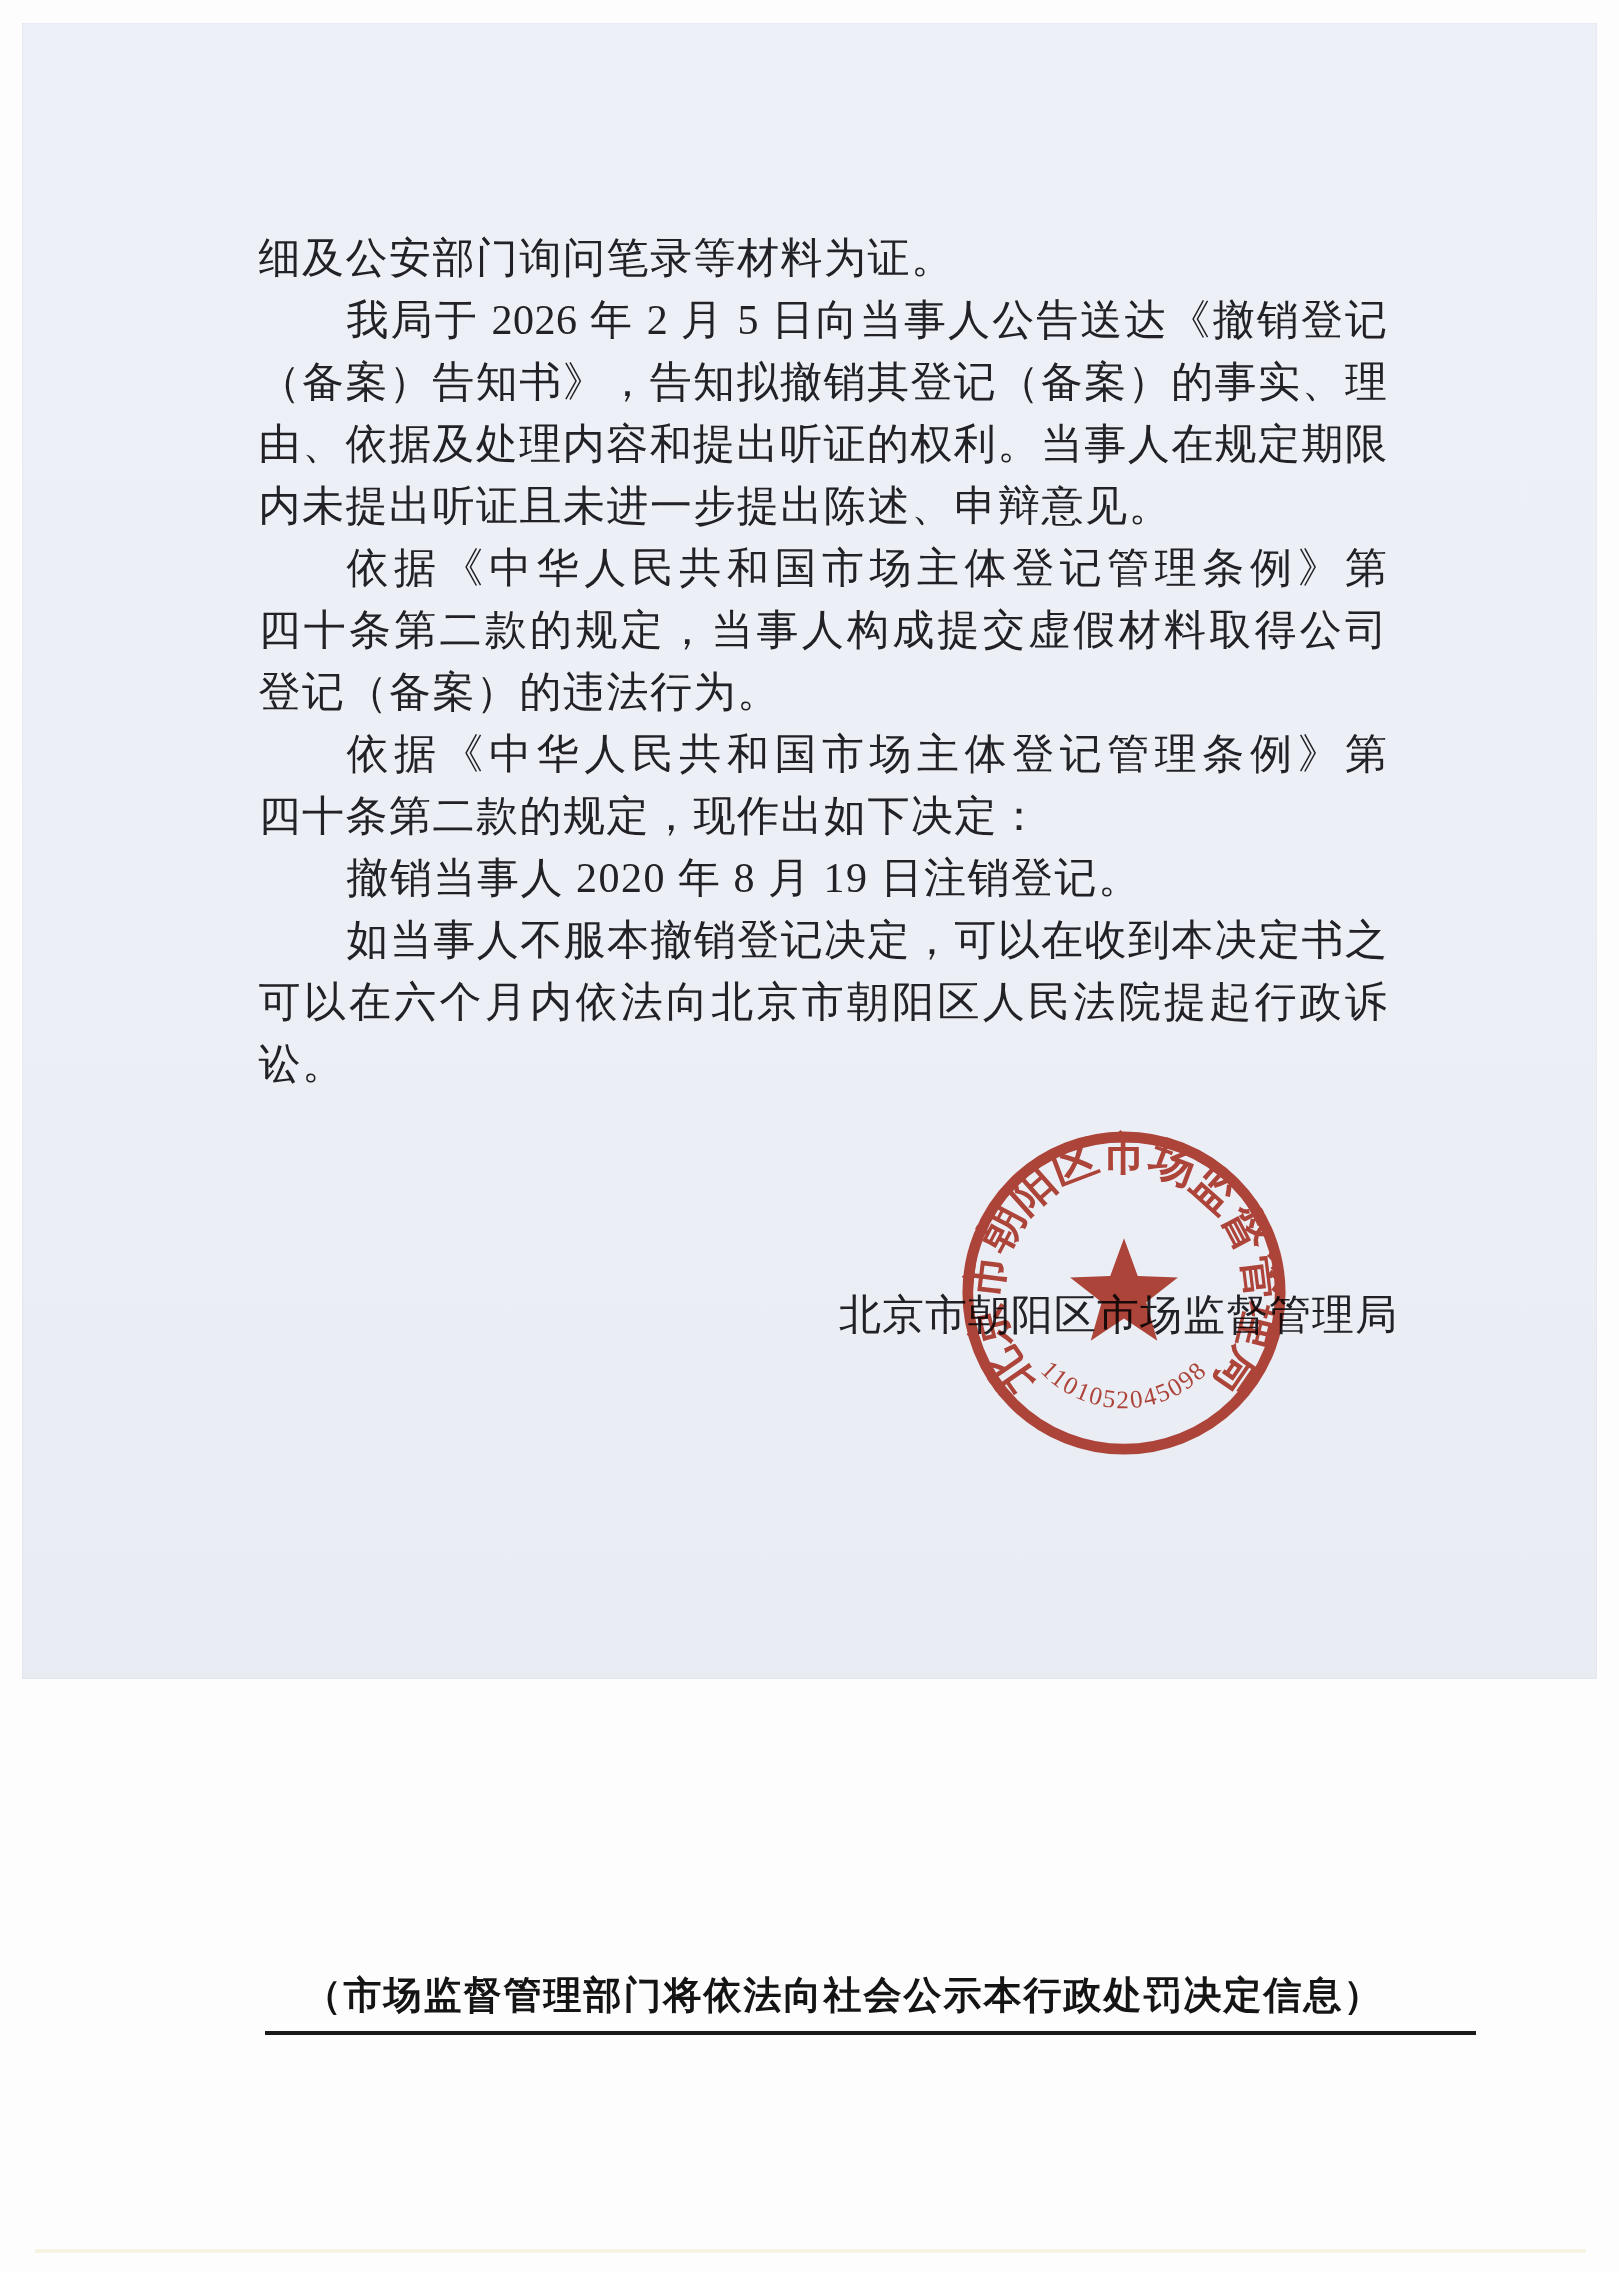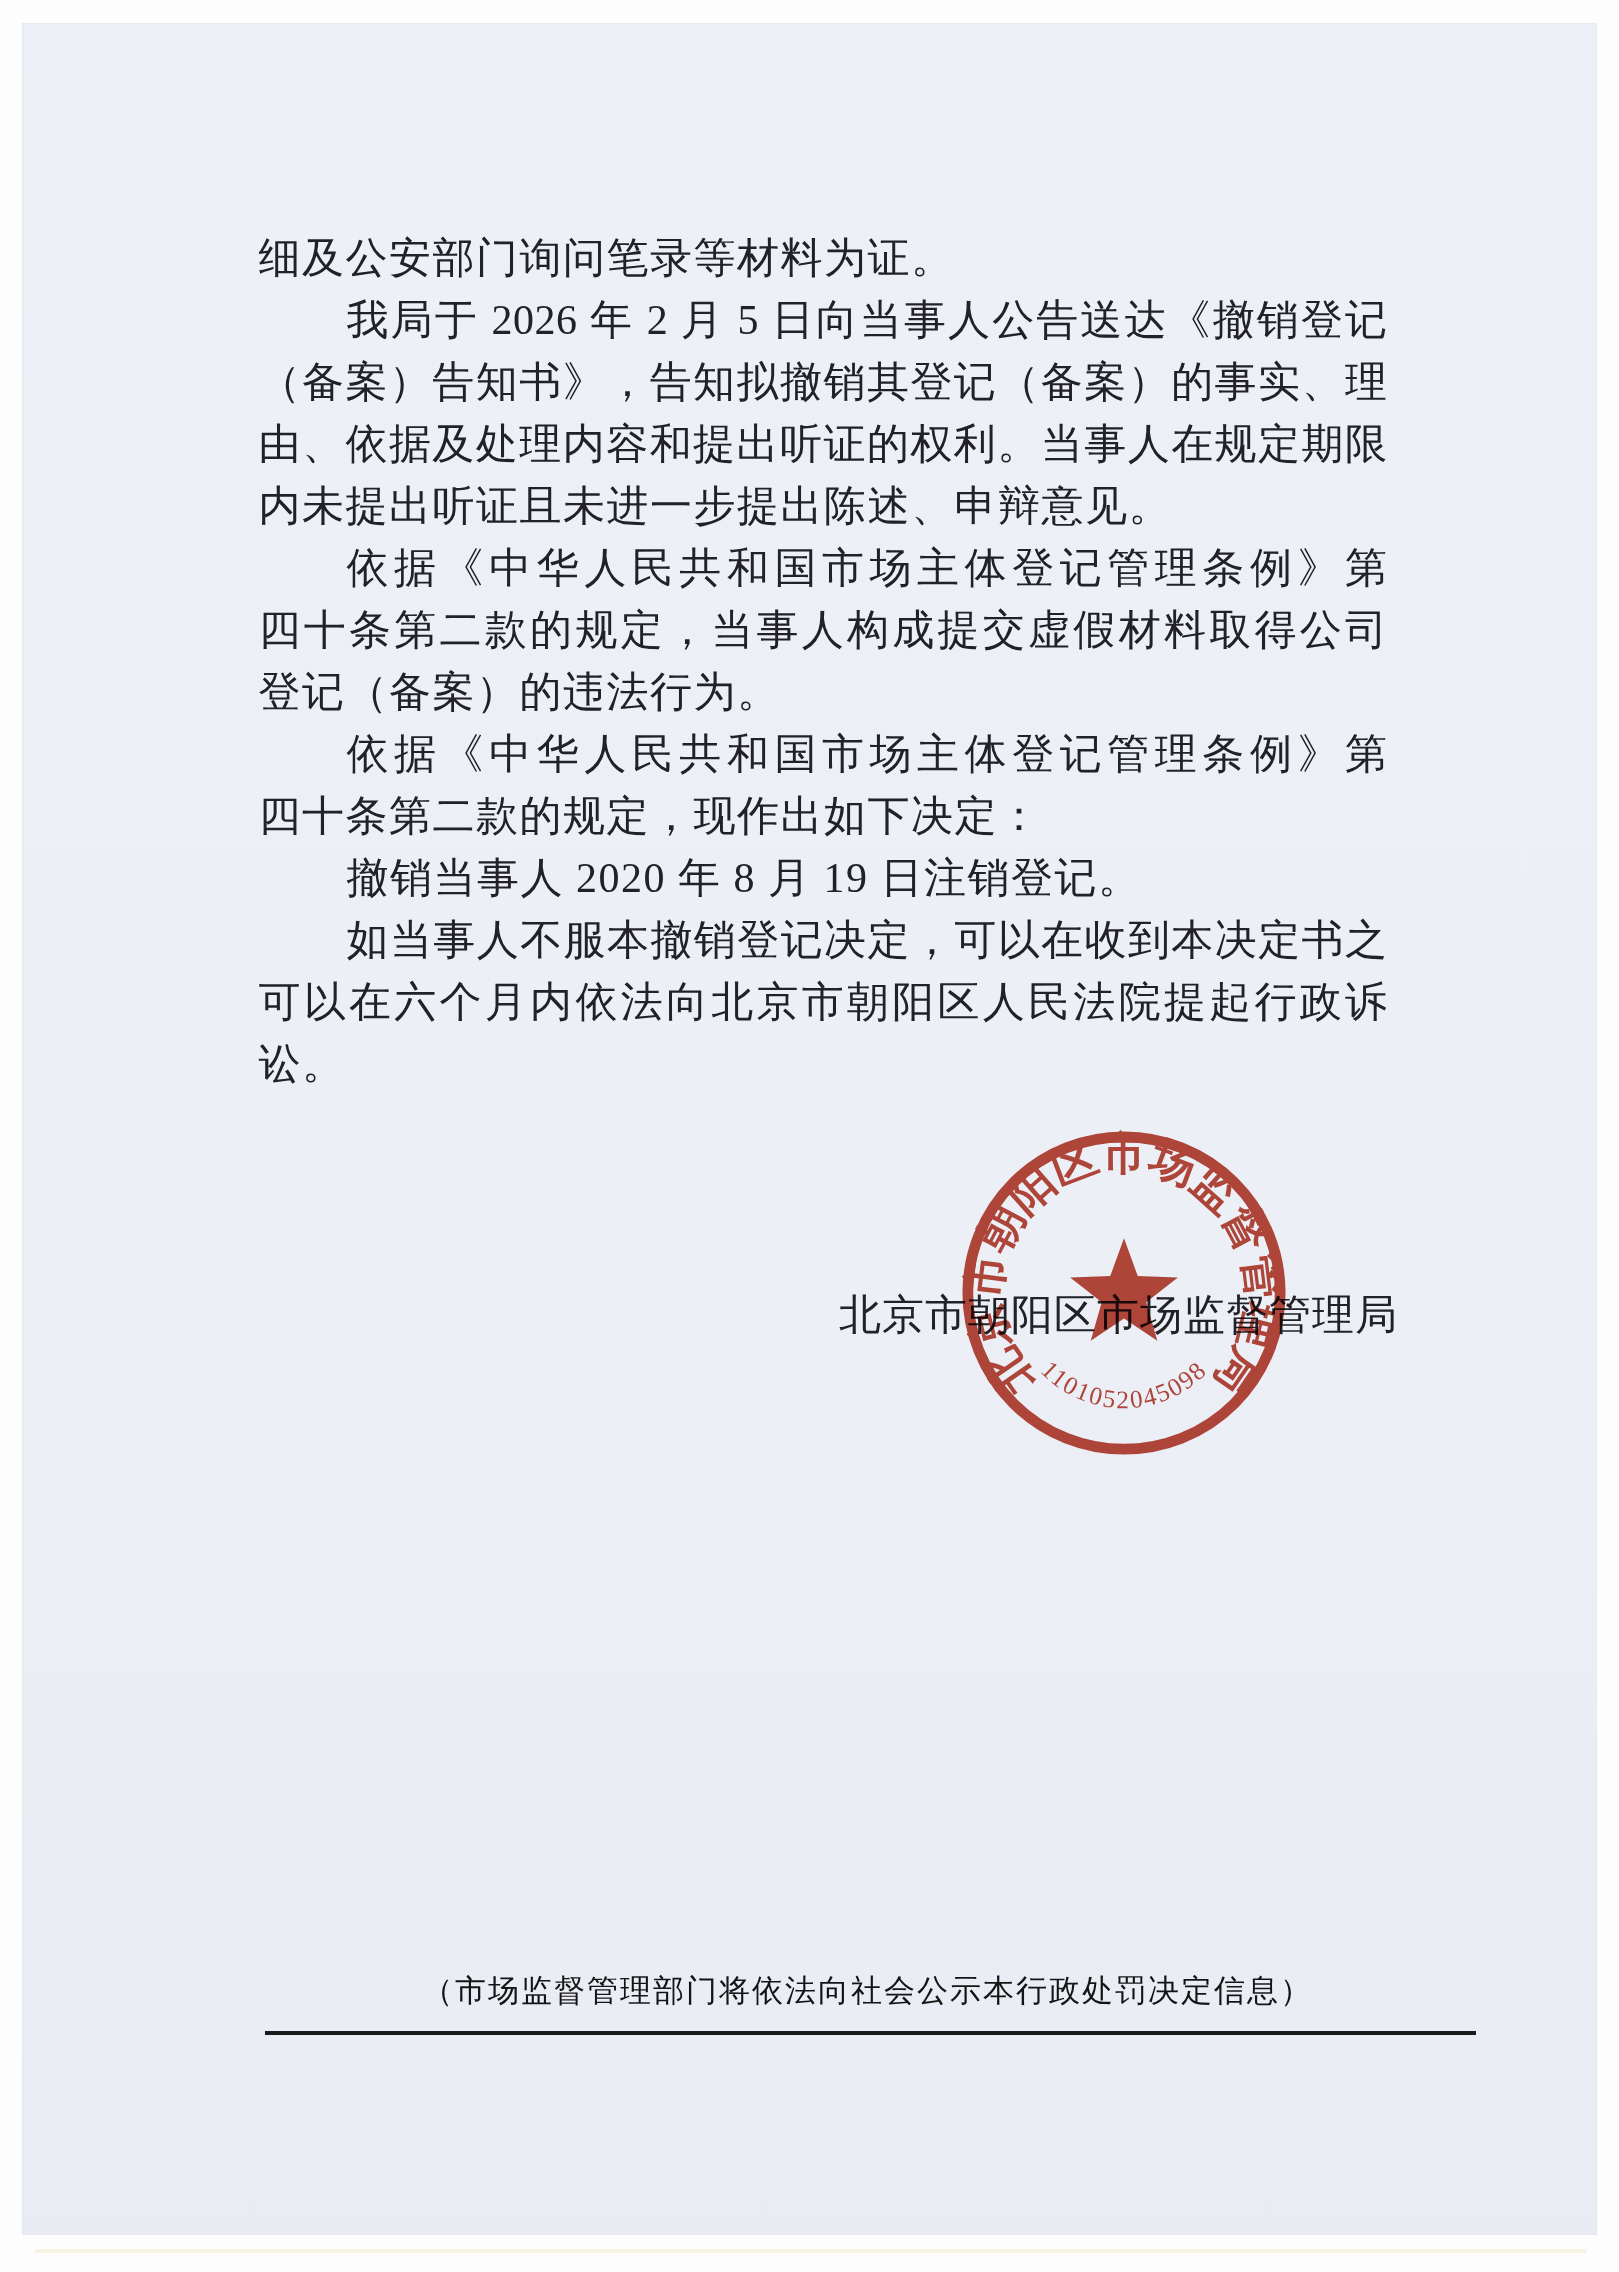--- a/index.html
+++ b/index.html
@@ -10,21 +10,21 @@
   .page{
     position:relative;
     width:1620px;
     height:2272px;
     background:#fdfdfd;
     overflow:hidden;
   }
   .paper{
     position:absolute;
     left:21.5px; top:23.4px;
-    width:1575px; height:2212px;
+    width:1575px; height:1656px;
     background:linear-gradient(180deg,#eef0f8 0%,#edeff6 55%,#eaecf4 100%);
     box-shadow:0 0 2px rgba(180,185,200,.35) inset;
   }
   .scan-edge{
     position:absolute;
     left:35px; top:2249px;
     width:1551px; height:3.9px;
     background:#f4f1de;
     opacity:.85;
   }
@@ -77,26 +77,25 @@
   }
   .seal-serial-text{
     font-size:26px;
     fill:#b5392a;
     letter-spacing:2px;
   }
   .footer-notice{
     position:absolute;
     left:822px; top:1947px;
     transform:translateX(-50%);
-    font-size:31px;
-    font-weight:normal;
+    font-size:38px;
+    font-weight:bold;
     letter-spacing:2px;
     white-space:nowrap;
     color:#141414;
-    margin-left:24px;
   }
   .footer-rule{
     position:absolute;
     left:243px; top:2008px;
     width:1211px; height:3.9px;
     background:#1a1a1a;
   }
   .footer-note{
     position:absolute;
     left:848px; top:2018px;

